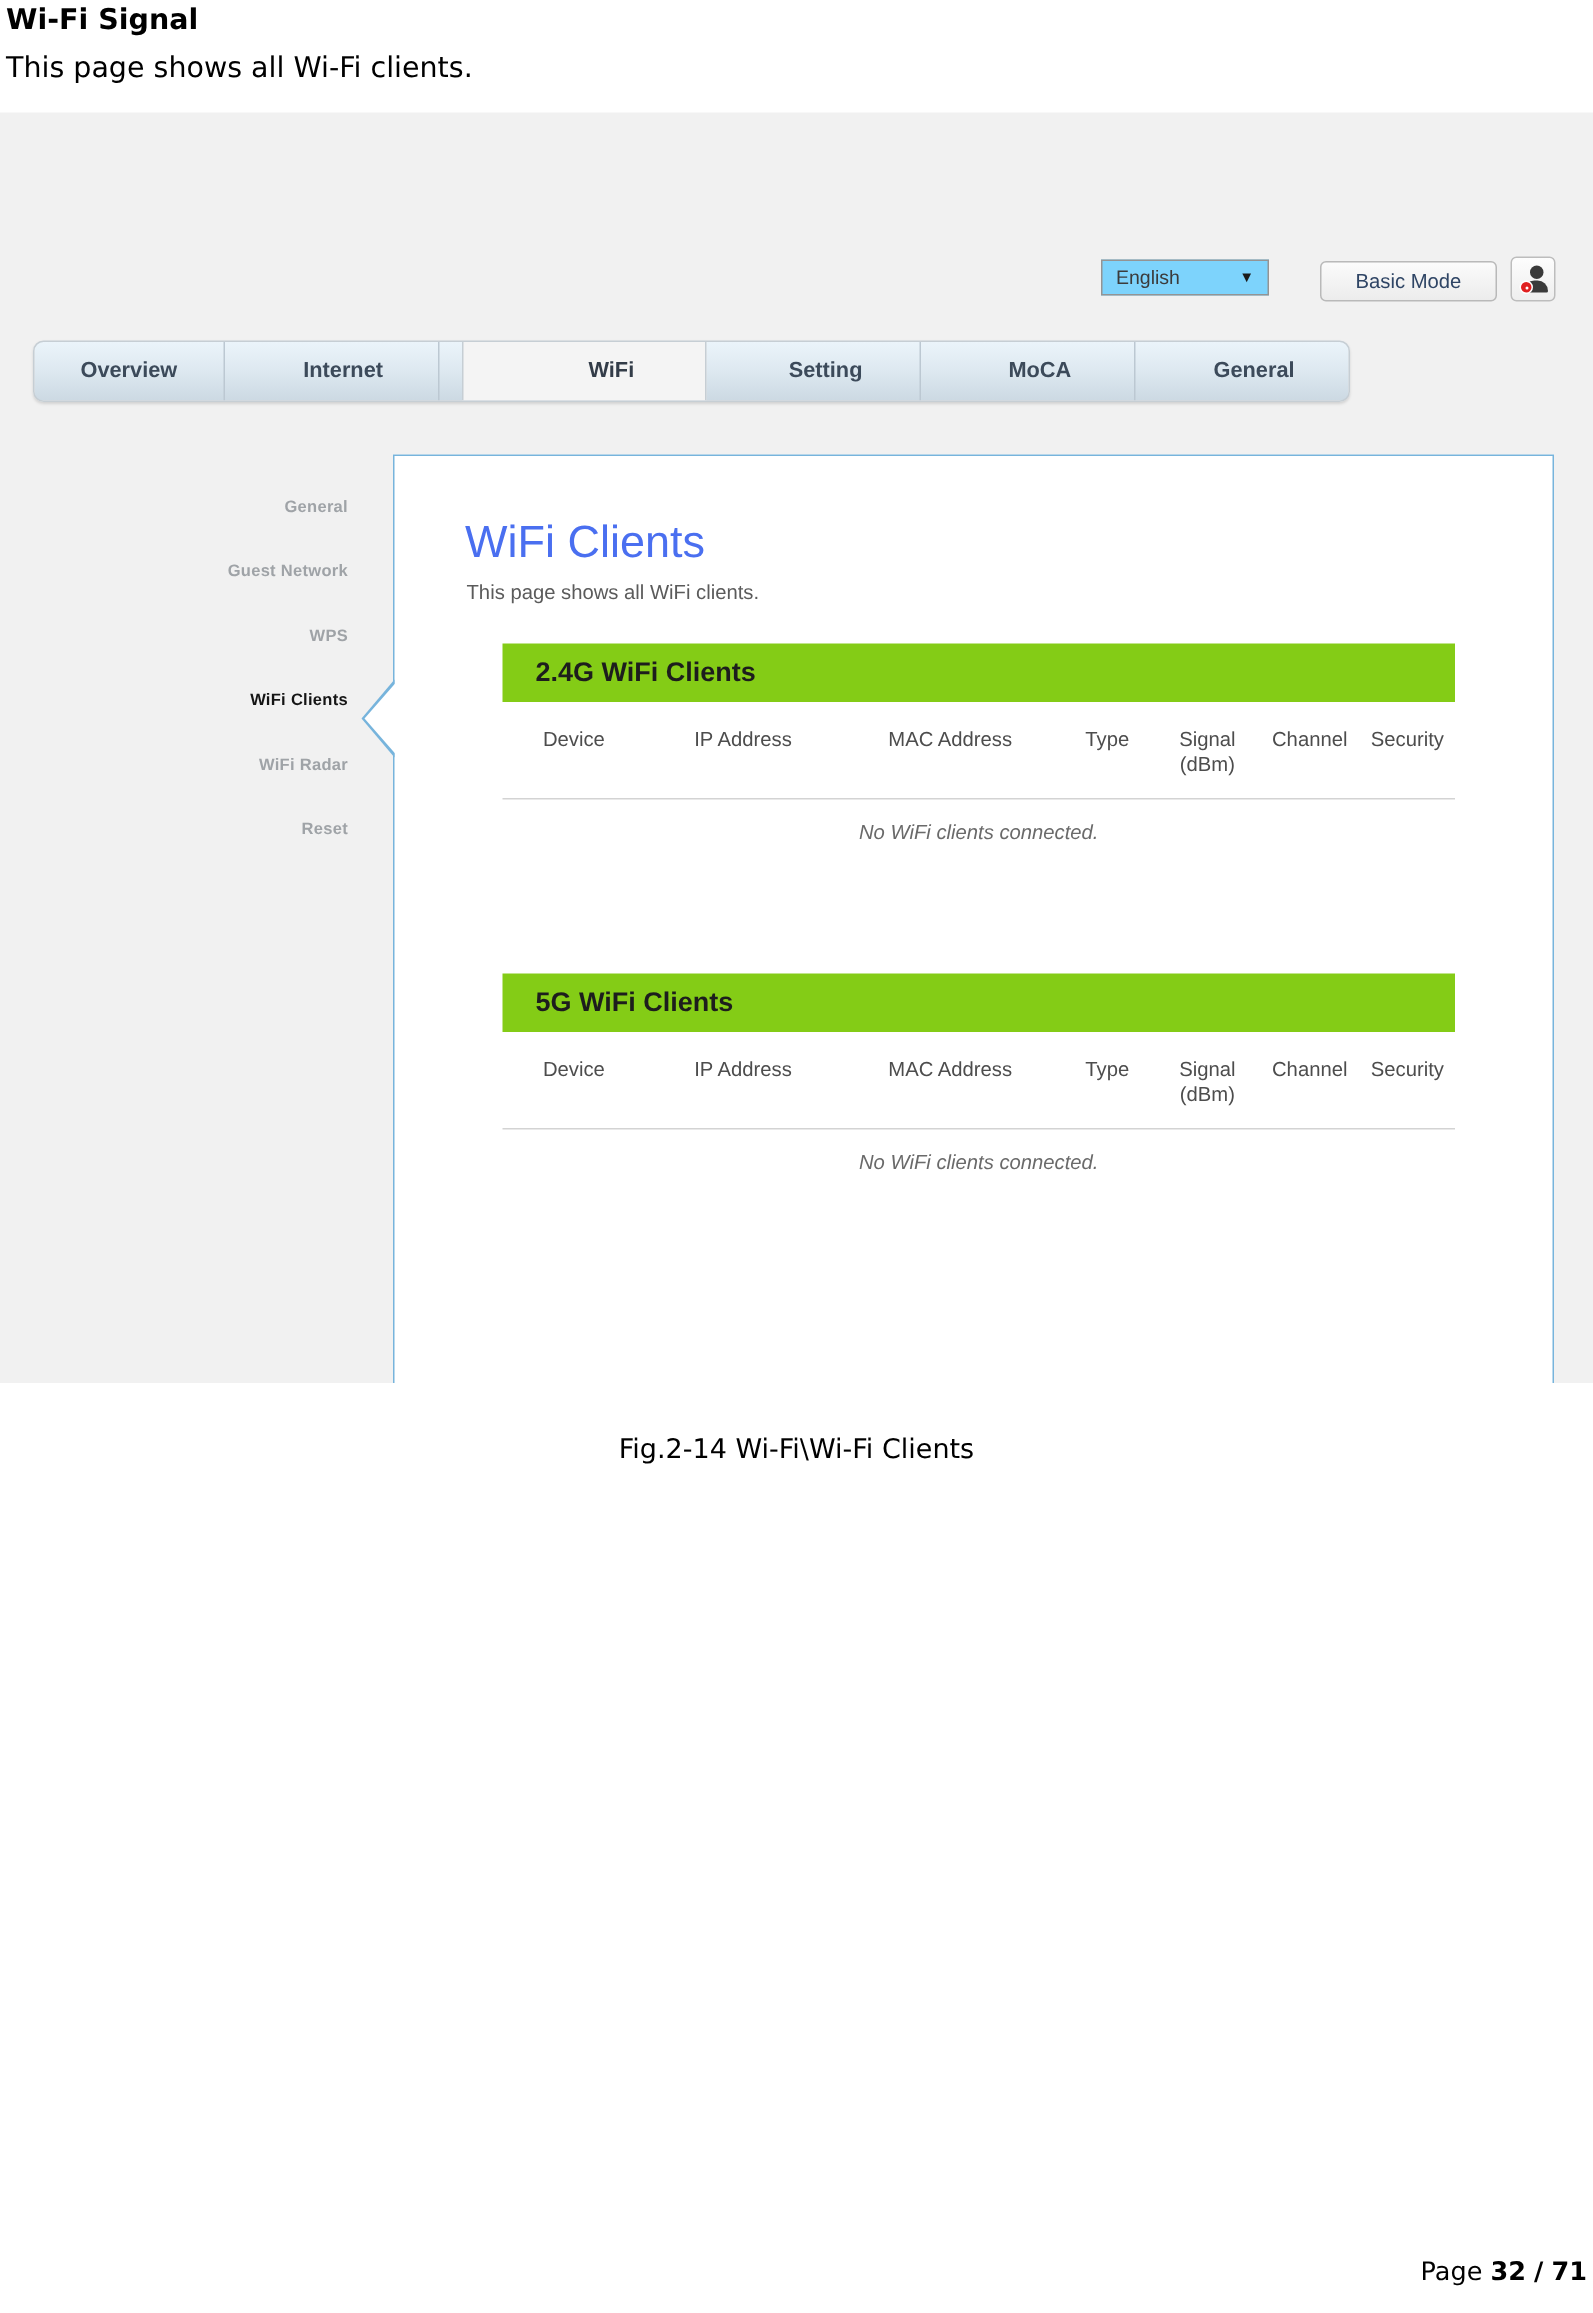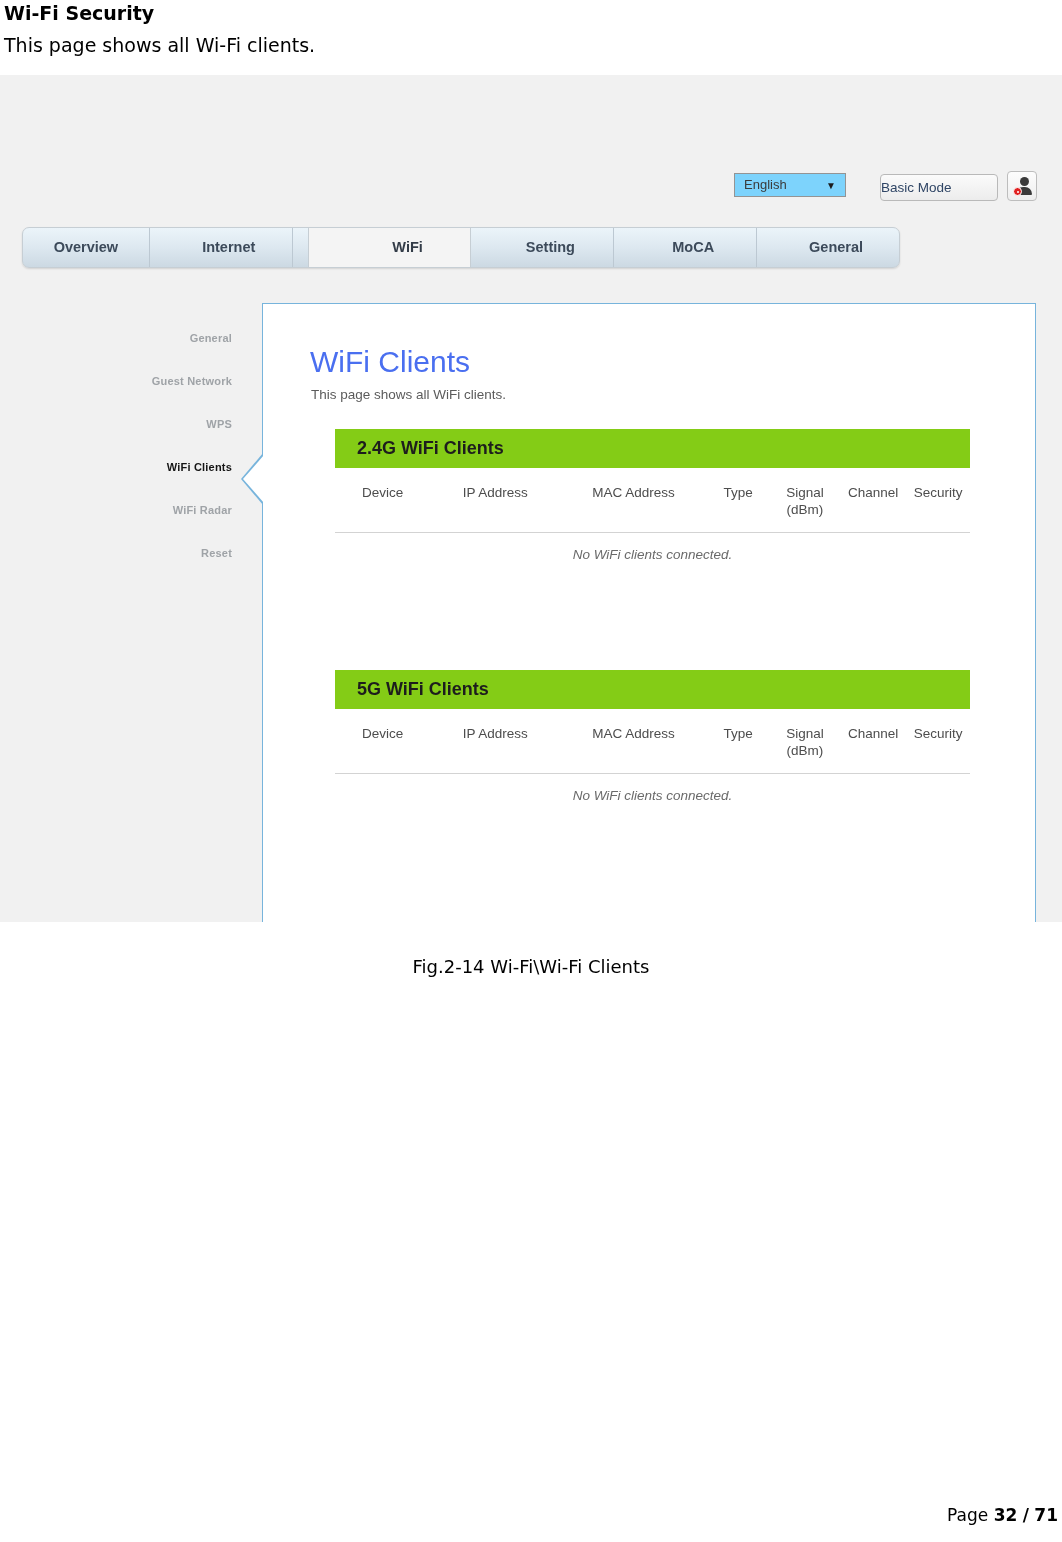--- a/index.html
+++ b/index.html
@@ -74,21 +74,21 @@
     left: 880px;
     top: 99px;
     width: 118px;
     height: 27px;
     box-sizing: border-box;
     border: 1px solid #b9b9b9;
     border-radius: 4px;
     background: linear-gradient(to bottom, #fbfbfb 0%, #ececec 100%);
     font-size: 13.5px;
     color: #2f4565;
-    text-align: left;
+    text-align: center;
     line-height: 25px;
   }
   .user-btn {
     position: absolute;
     left: 1007px;
     top: 96px;
     width: 30px;
     height: 30px;
     box-sizing: border-box;
     border: 1px solid #bdbdbd;
@@ -309,21 +309,21 @@
     top: 1505px;
     font-size: 17px;
     font-family: "DejaVu Sans", sans-serif;
     color: #000;
   }
   .footer b { font-weight: bold; }
 </style>
 </head>
 <body>
 
-<div class="doc-title">Wi-Fi Security</div>
+<div class="doc-title">Wi-Fi Signal</div>
 <div class="doc-subtitle">This page shows all Wi-Fi clients.</div>
 
 <div class="shot">
 
   <div class="lang-select">
     <span>English</span>
     <span class="caret">▼</span>
   </div>
 
   <div class="basic-mode-btn">Basic Mode</div>
@@ -374,21 +374,21 @@
           </tr>
         </thead>
         <tbody>
           <tr>
             <td class="empty-cell" colspan="7">No WiFi clients connected.</td>
           </tr>
         </tbody>
       </table>
     </div>
 
-    <div class="section" style="top:366px;">
+    <div class="section" style="top:345px;">
       <div class="section-header">5G WiFi Clients</div>
       <table class="tbl">
         <thead>
           <tr>
             <th class="c-device">Device</th>
             <th class="c-ip">IP Address</th>
             <th class="c-mac">MAC Address</th>
             <th class="c-type">Type</th>
             <th class="c-signal">
               <div>Signal</div>

